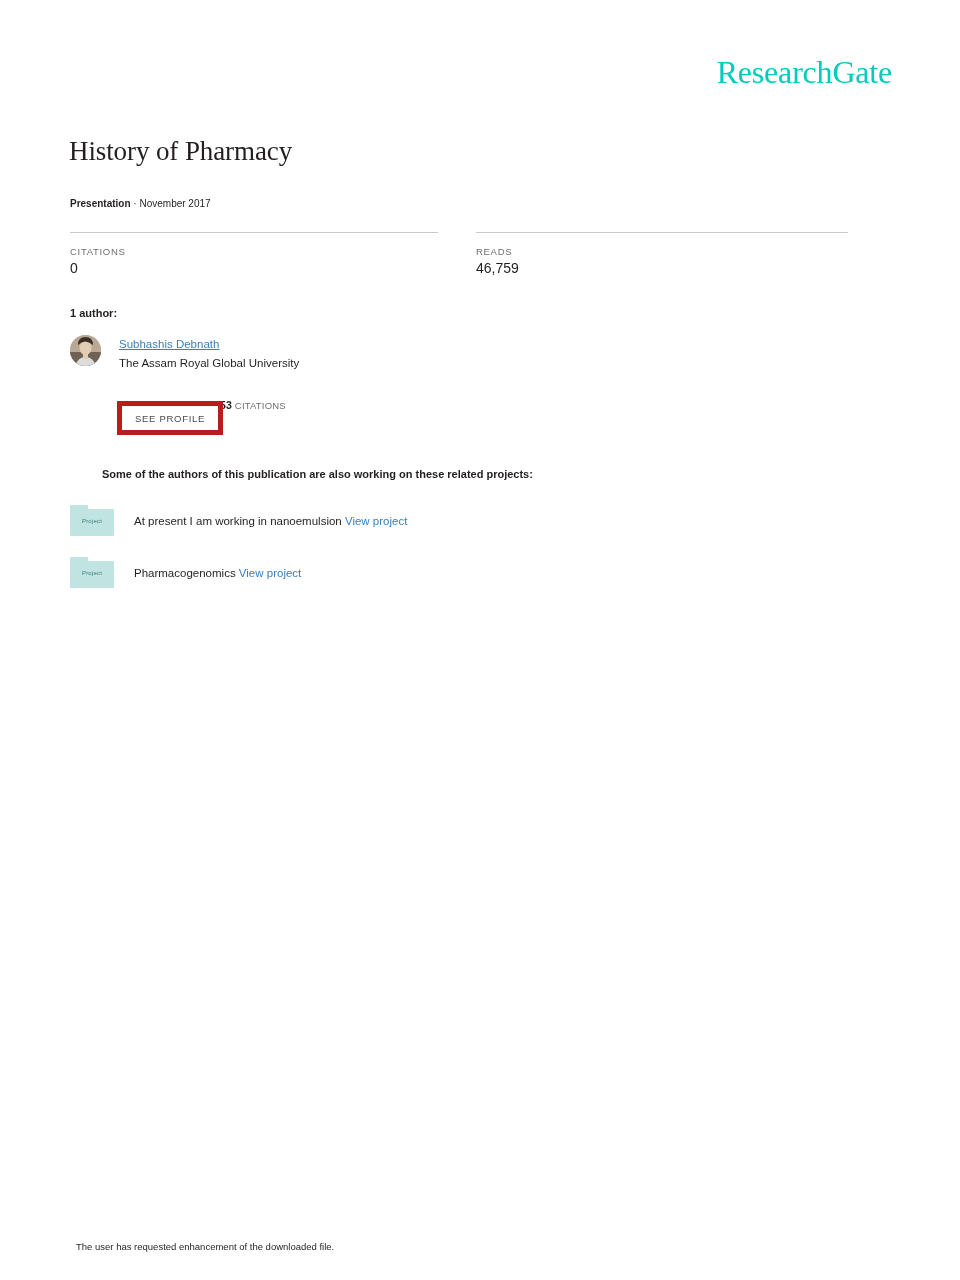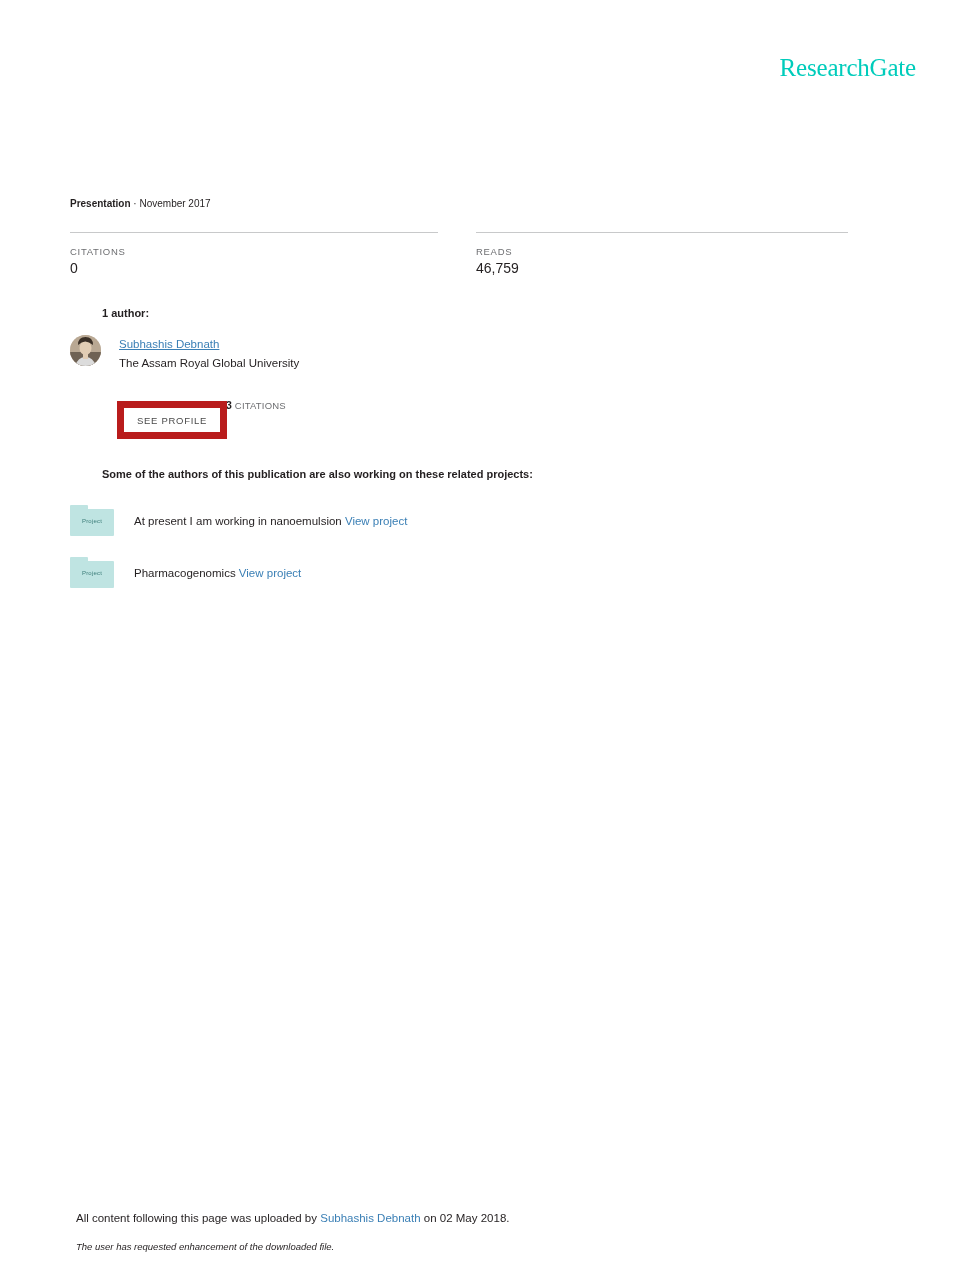--- a/index.html
+++ b/index.html
@@ -20,23 +20,23 @@
     top: 0; left: 0;
     width: 960px;
     height: 1280px;
     background: #ffffff;
   }
 
   
   .rg-logo {
     position: absolute;
     top: 54px;
-    right: 44px;
+    right: 68px;
     font-family: "Liberation Serif", serif;
-    font-size: 25px;
+    font-size: 32px;
     color: #00ccbb;
     letter-spacing: -0.2px;
     white-space: nowrap;
   }
 
   
   .discuss-line {
     position: absolute;
     top: 103px;
     left: 70px;
@@ -102,21 +102,20 @@
   .reads-value { left: 476px; }
 
   
   .authors-count {
     position: absolute;
     top: 307px;
     left: 70px;
     font-size: 11px;
     font-weight: bold;
     color: #231f20;
-    margin-left: 32px;
   }
   .author-block {
     position: absolute;
     top: 335px;
     left: 70px;
     width: 600px;
   }
   .avatar {
     position: absolute;
     top: 0; left: 0;
@@ -155,21 +154,21 @@
   .author-metrics b {
     font-size: 10.5px;
     color: #231f20;
     font-weight: bold;
   }
   .see-profile {
     position: absolute;
     top: 66px;
     left: 47px;
     padding: 7px 13px 6px 13px;
-    border: 7px solid #b91c1c;
+    border: 5px solid #b91c1c;
     background: #ffffff;
     font-size: 9.5px;
     letter-spacing: 0.7px;
     color: #4a4a4a;
     text-transform: uppercase;
     cursor: pointer;
   }
 
   
   .projects-heading {
@@ -240,31 +239,31 @@
     white-space: nowrap;
   }
   .footer-main .link { color: #3a7fb5; text-decoration: none; }
   .footer-sub {
     position: absolute;
     top: 1241px;
     left: 76px;
     font-size: 9.5px;
     color: #231f20;
     white-space: nowrap;
-    font-style: italic;
   }
 </style>
 </head>
 <body>
 
 <div class="page">
 
   <div class="rg-logo">ResearchGate</div>
 
 
+  <div class="title">History of Pharmacy</div>
 
   <div class="pubtype">
     <b>Presentation</b><span> · November 2017</span>
   </div>
 
   <div class="stat-rule rule-left"></div>
   <div class="stat-rule rule-right"></div>
 
   <div class="stat-label citations-label">CITATIONS</div>
   <div class="stat-value citations-value">0</div>
@@ -316,19 +315,16 @@
       <div class="tab"></div>
       <div class="body"></div>
       <div class="label">Project</div>
     </div>
     <div class="project-text">
       <span>Pharmacogenomics</span>
       <a class="link" href="#">View project</a>
     </div>
   </div>
 
-  <div class="footer-main">
-    <span>All content following this page was uploaded by </span><a class="link" href="#">Subhashis Debnath</a><span> on 02 May 2018.</span>
-  </div>
 
   <div class="footer-sub">The user has requested enhancement of the downloaded file.</div>
 
 </div>
 
 </body></html>

